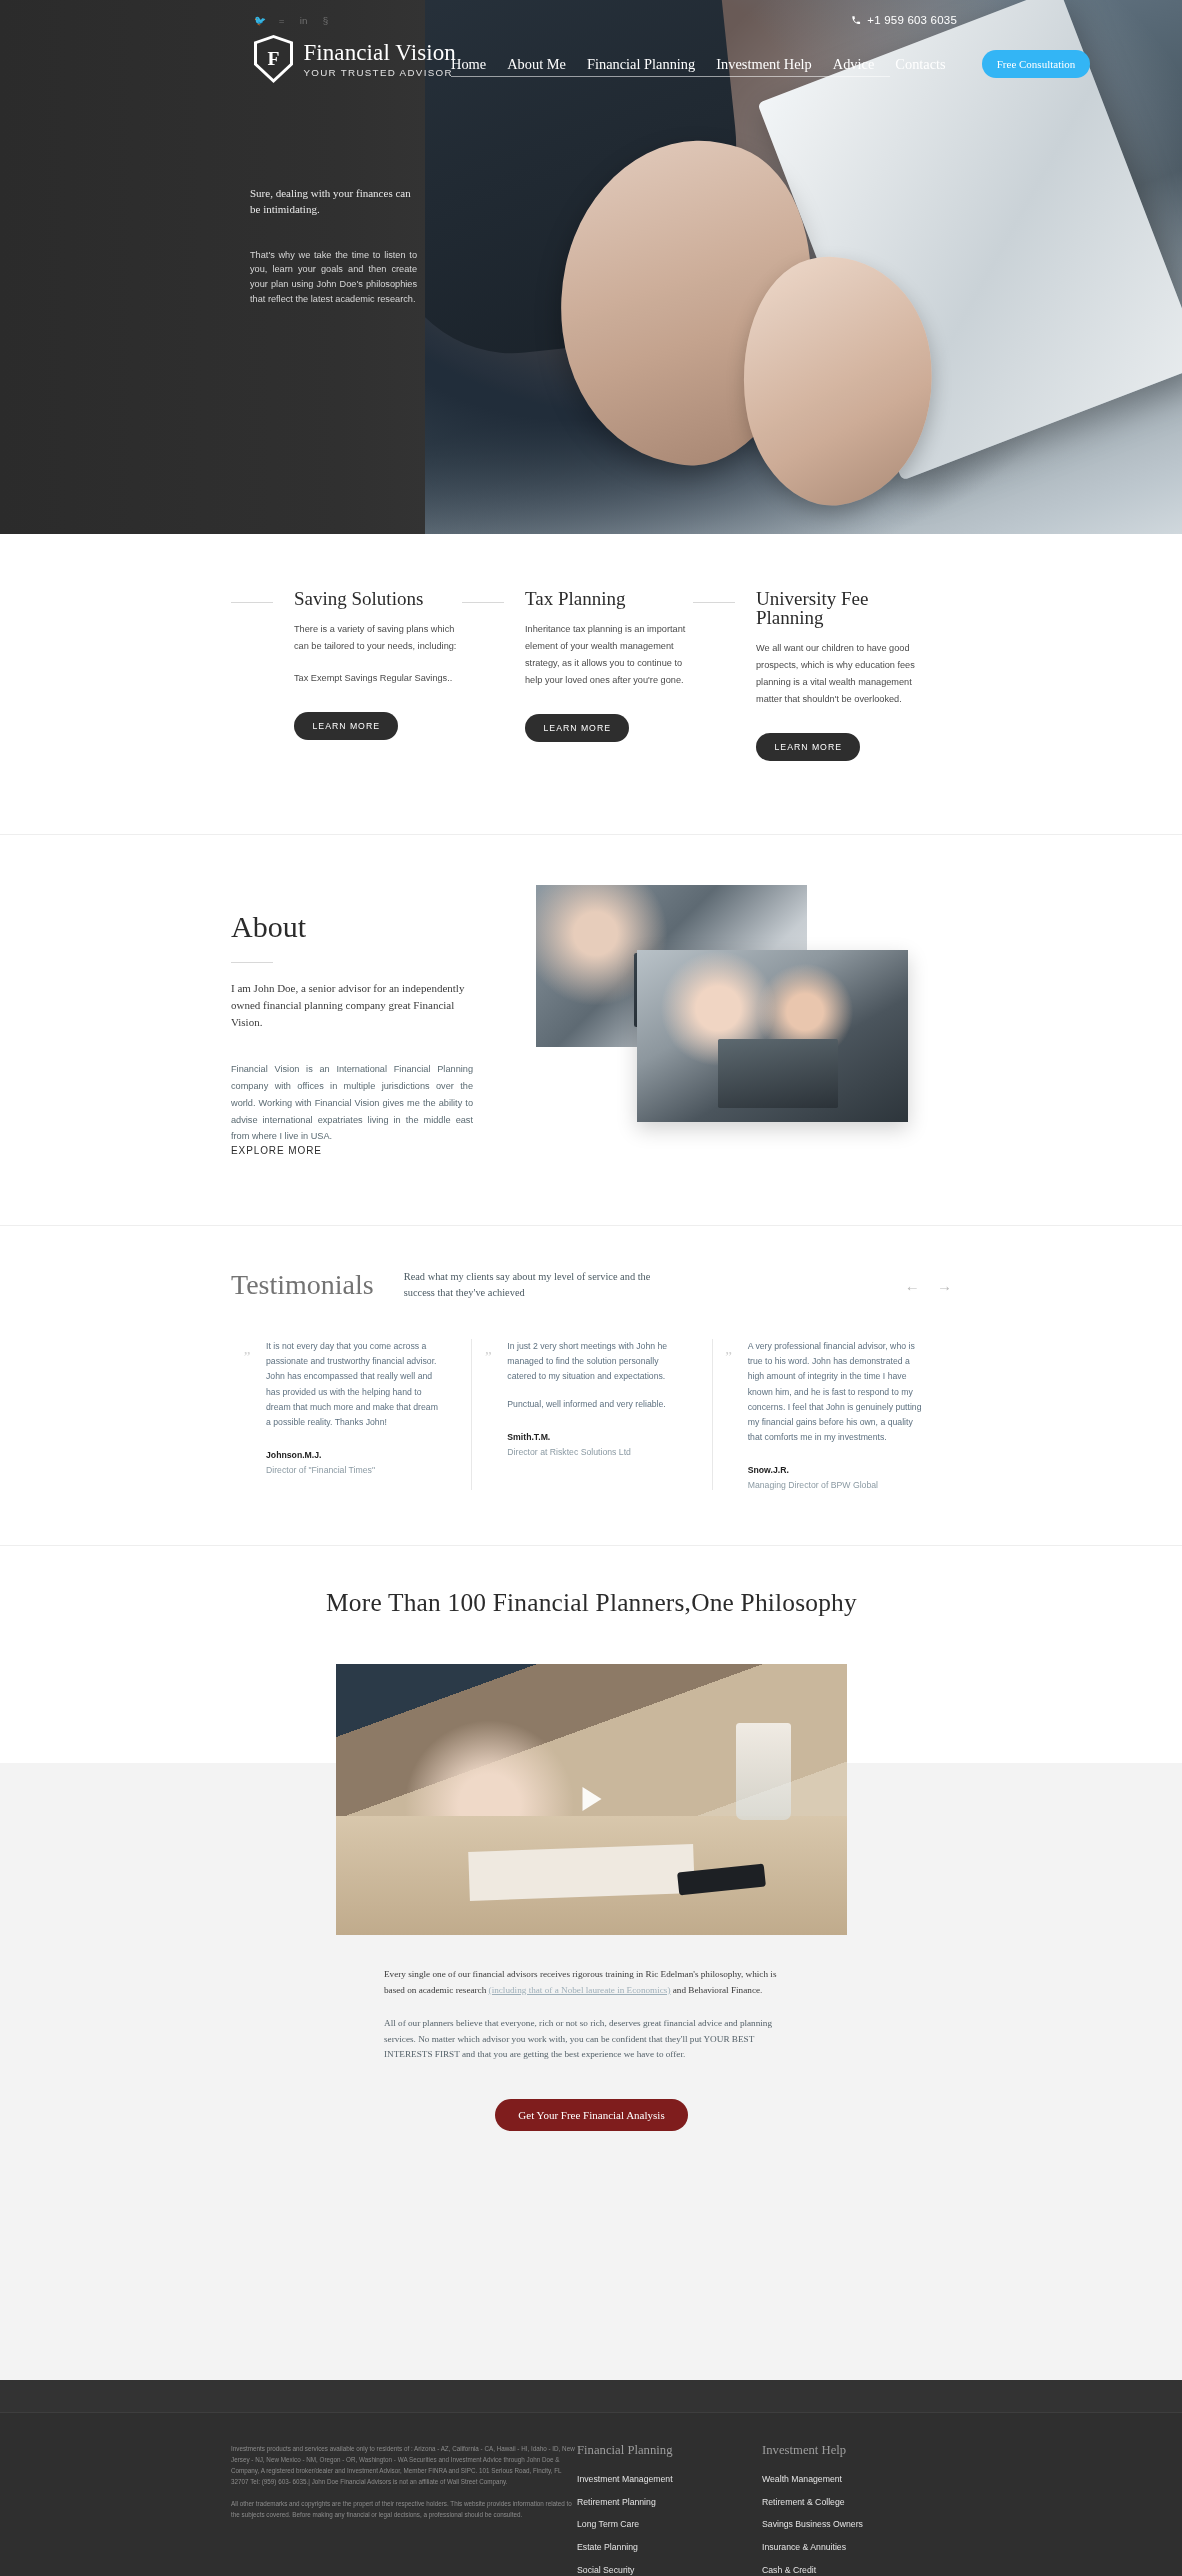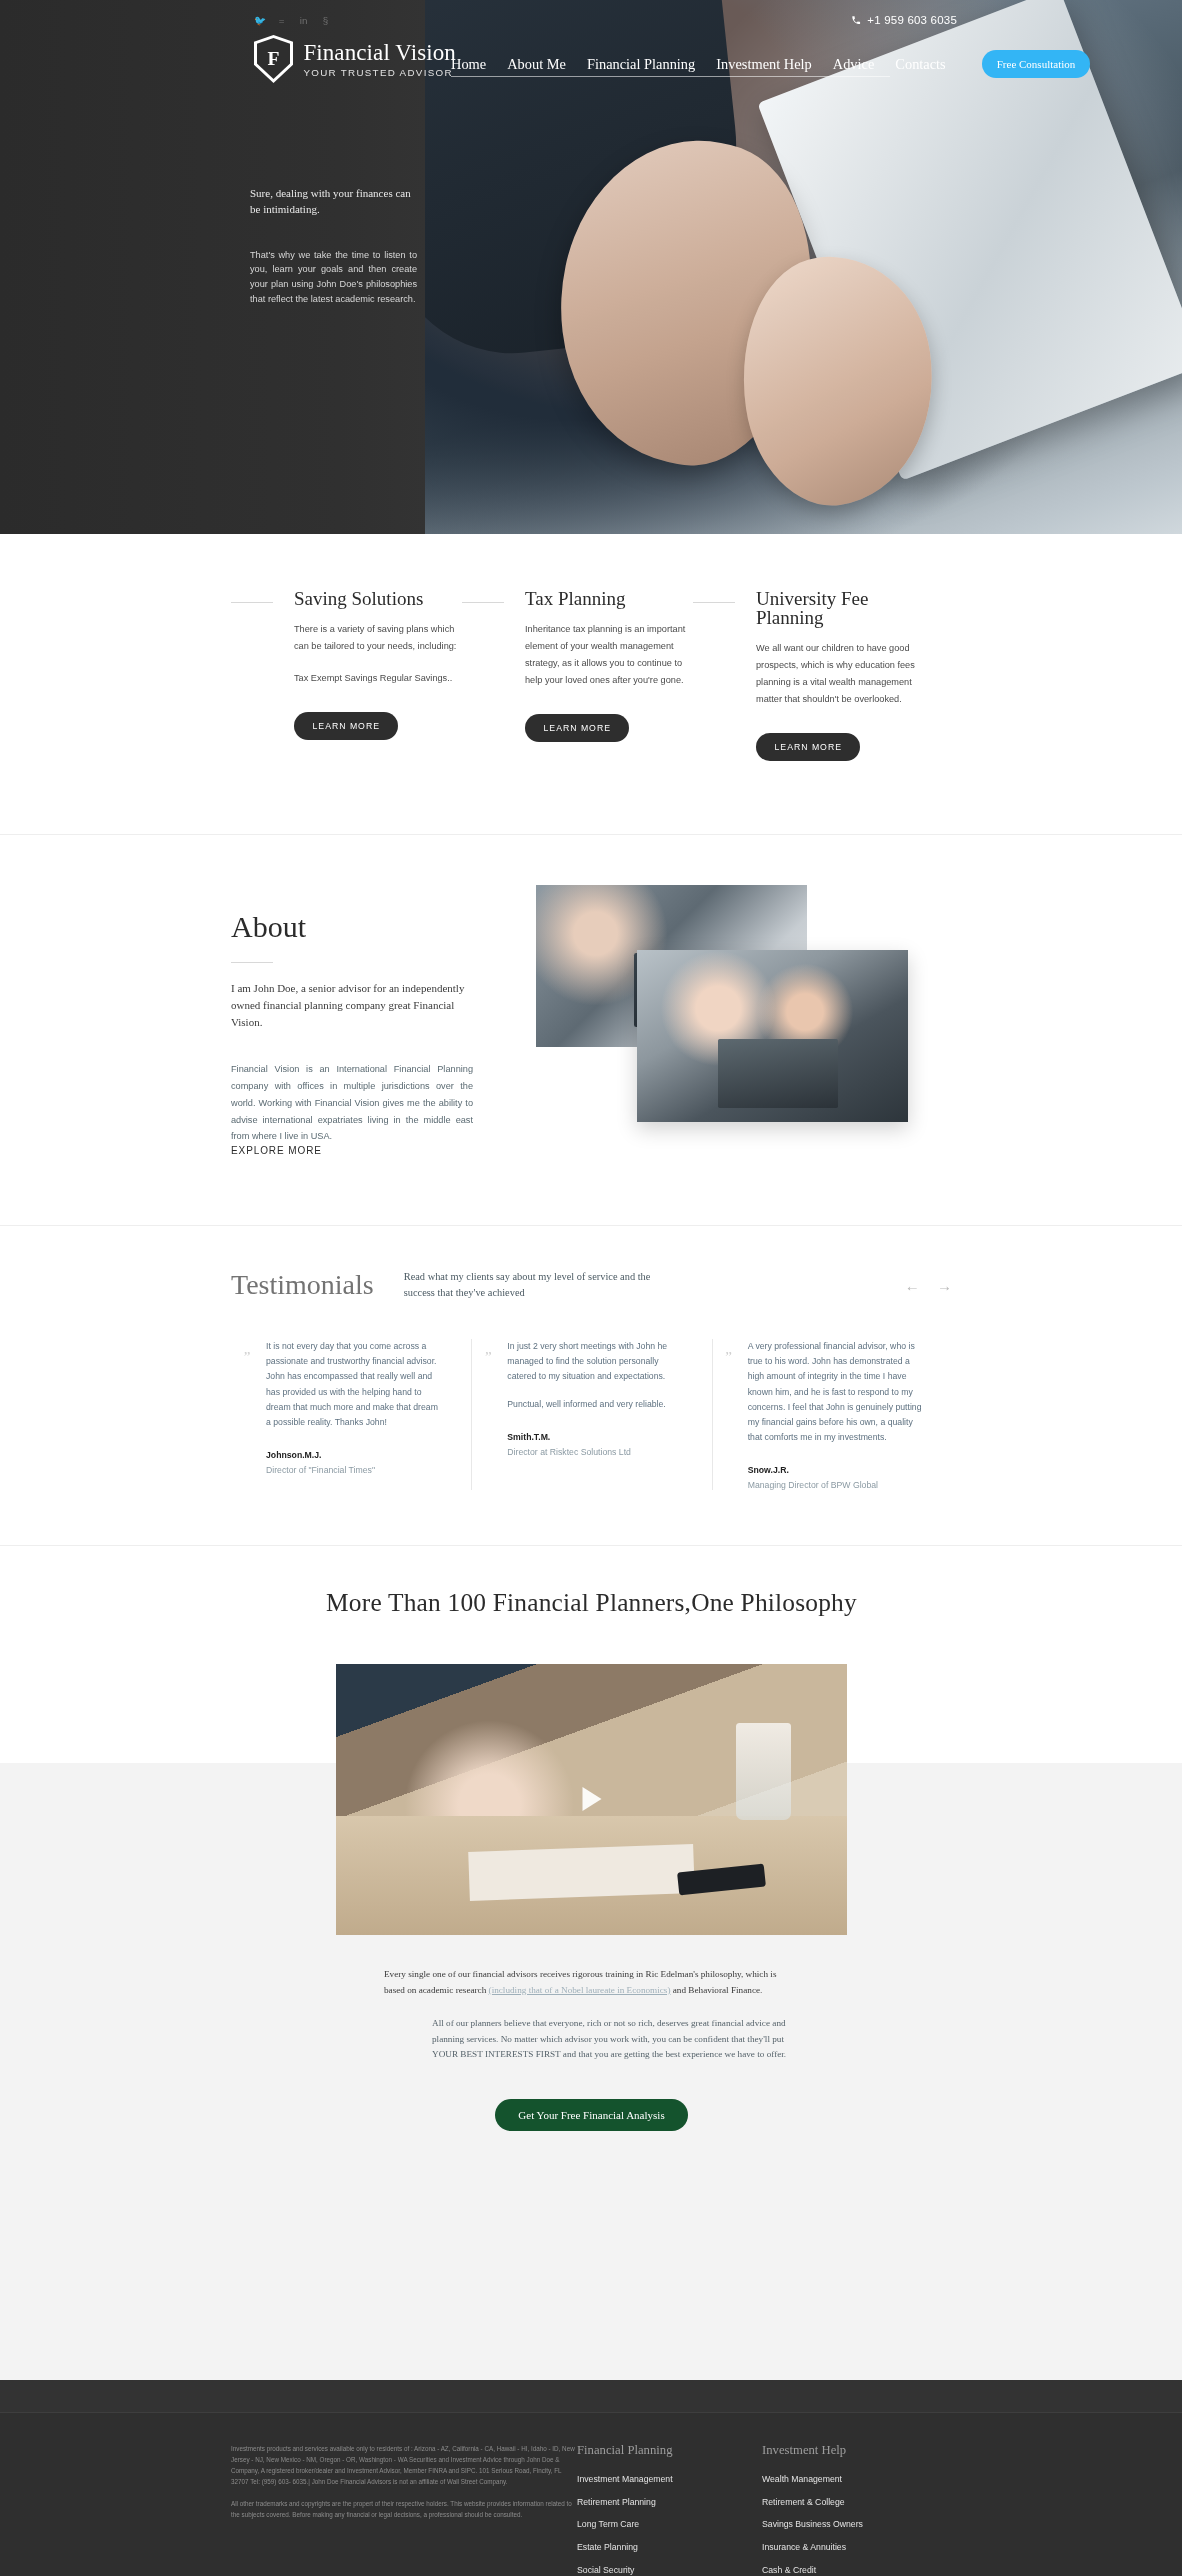--- a/index.html
+++ b/index.html
@@ -187,24 +187,24 @@
   .paper { position:absolute; left:26%; bottom:14%; width:44%; height:18%; background:#efe9e0; transform:rotate(-2deg); }
   .glass { position:absolute; right:11%; top:22%; width:55px; height:97px; background:linear-gradient(180deg,rgba(255,255,255,.72),rgba(220,230,235,.55)); border-radius:3.5px 3.5px 7px 7px; }
   .phoneobj { position:absolute; right:16%; bottom:16%; width:87px; height:23px; background:#1d2024; border-radius:3.5px; transform:rotate(-6deg); }
   .playbtn {
     position:absolute; left:50%; top:50%; transform:translate(-50%,-50%);
     width:0; height:0; border-left:19.6px solid rgba(255,255,255,.92);
     border-top:12.7px solid transparent; border-bottom:12.7px solid transparent;
   }
   .vid-copy { width:415px; margin:32px auto 0; }
   .vid-copy p { font-family:"Liberation Serif",serif; color:#3a3a3a; font-size:9.2px; line-height:1.72; }
-  .vid-copy p.two { margin-top:17.3px; color:#56636b;margin-left:48px; }
+  .vid-copy p.two { margin-top:17.3px; color:#56636b; }
   .muted-link { color:#9fb0ba; }
   .btn-cta {
-    display:block; margin:36px auto 0; background:#14532d; color:#fff; border:none;
+    display:block; margin:36px auto 0; background:#7f1d1d; color:#fff; border:none;
     border-radius:16px; padding:9.8px 23px; font-family:"Liberation Serif",serif;
     font-size:11px; cursor:pointer;
   }
   .video-pad { height:55px; }
 
   
   footer { background:#333333; padding:50px 0 0; }
   .f-inner { width:721px; margin:0 auto; display:flex; }
   .f-col-a { width:346px; }
   .f-col-b { flex:1; padding-left:17.3px; }

